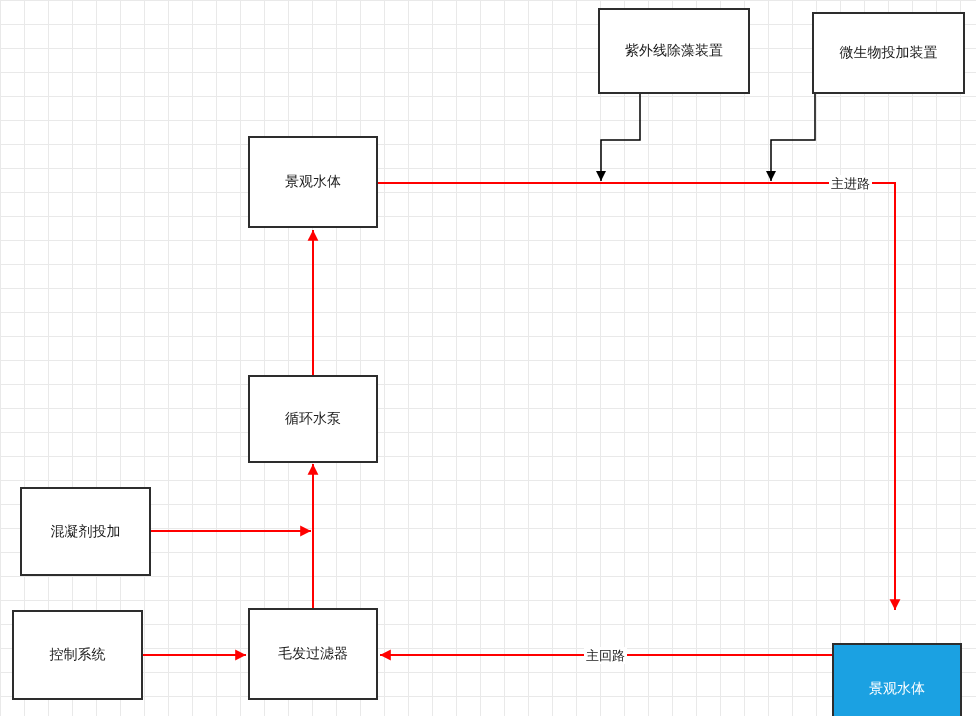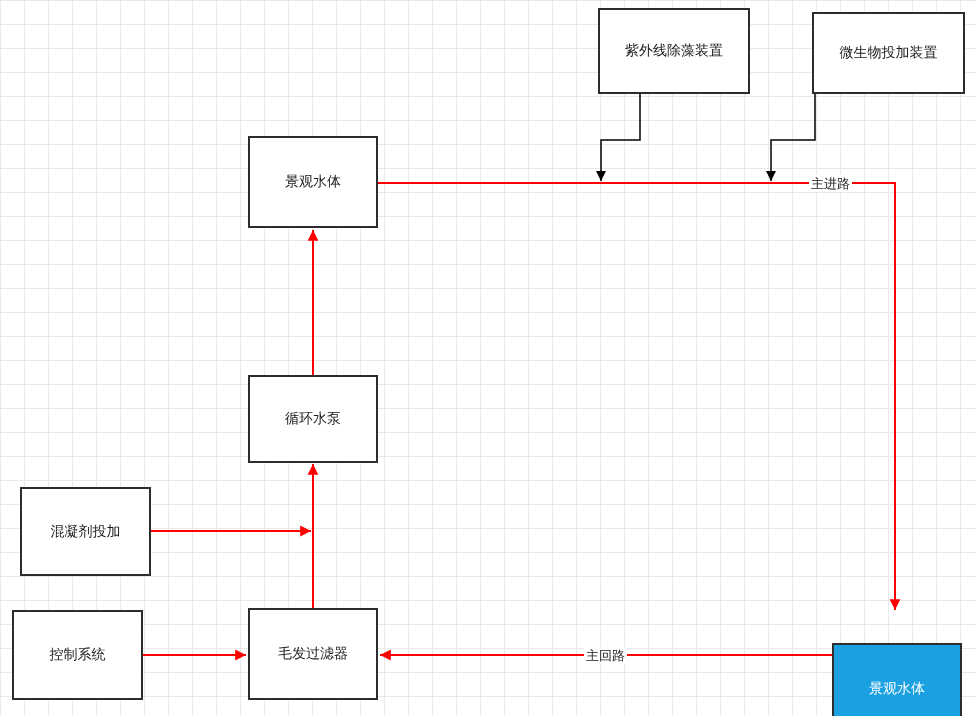--- a/index.html
+++ b/index.html
@@ -52,21 +52,21 @@
   }
   
   .n-uv        { left: 598px; top:   8px; width: 152px; height: 86px; }
   .n-micro     { left: 812px; top:  12px; width: 153px; height: 82px; }
   .n-hsfilter  { left: 248px; top: 136px; width: 130px; height: 92px; }
   .n-pump      { left: 248px; top: 375px; width: 130px; height: 88px; }
   .n-coag      { left:  12px; top: 487px; width: 131px; height: 89px; margin-left: 8px; }
   .n-control   { left:  12px; top: 610px; width: 131px; height: 90px; text-align: center; }
   .n-hair      { left: 248px; top: 608px; width: 130px; height: 92px; }
   .n-water     { left: 832px; top: 611px; width: 130px; height: 91px; }
-  .l-inlet     { left: 809px; top: 175px; }
+  .l-inlet     { left: 829px; top: 175px; }
   .l-return    { left: 584px; top: 647px; }
 </style>
 </head>
 <body>
 
 <div class="canvas">
 
   <svg class="edges" xmlns="http://www.w3.org/2000/svg" viewBox="0 0 976 716">
     <defs>
       <marker id="arrow-red" viewBox="0 0 12 12" refX="11" refY="6" markerWidth="13" markerHeight="13" orient="auto" markerUnits="userSpaceOnUse">

